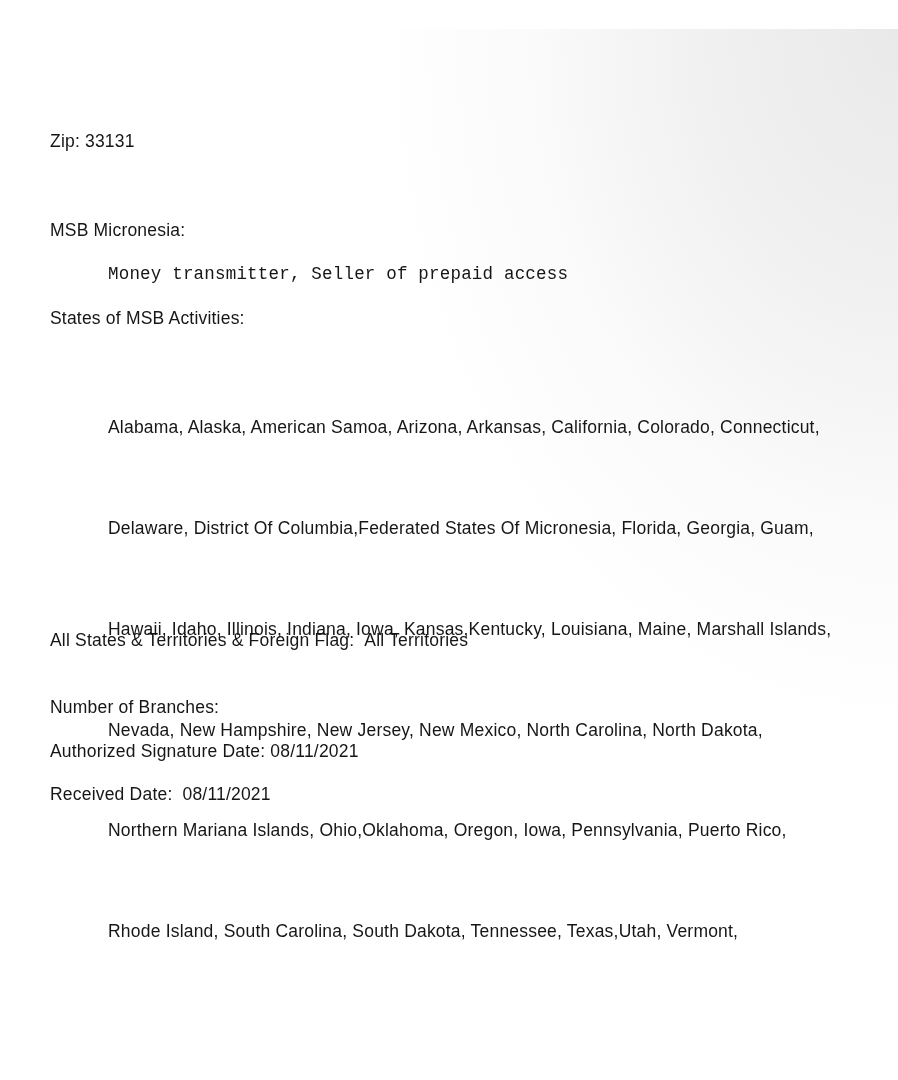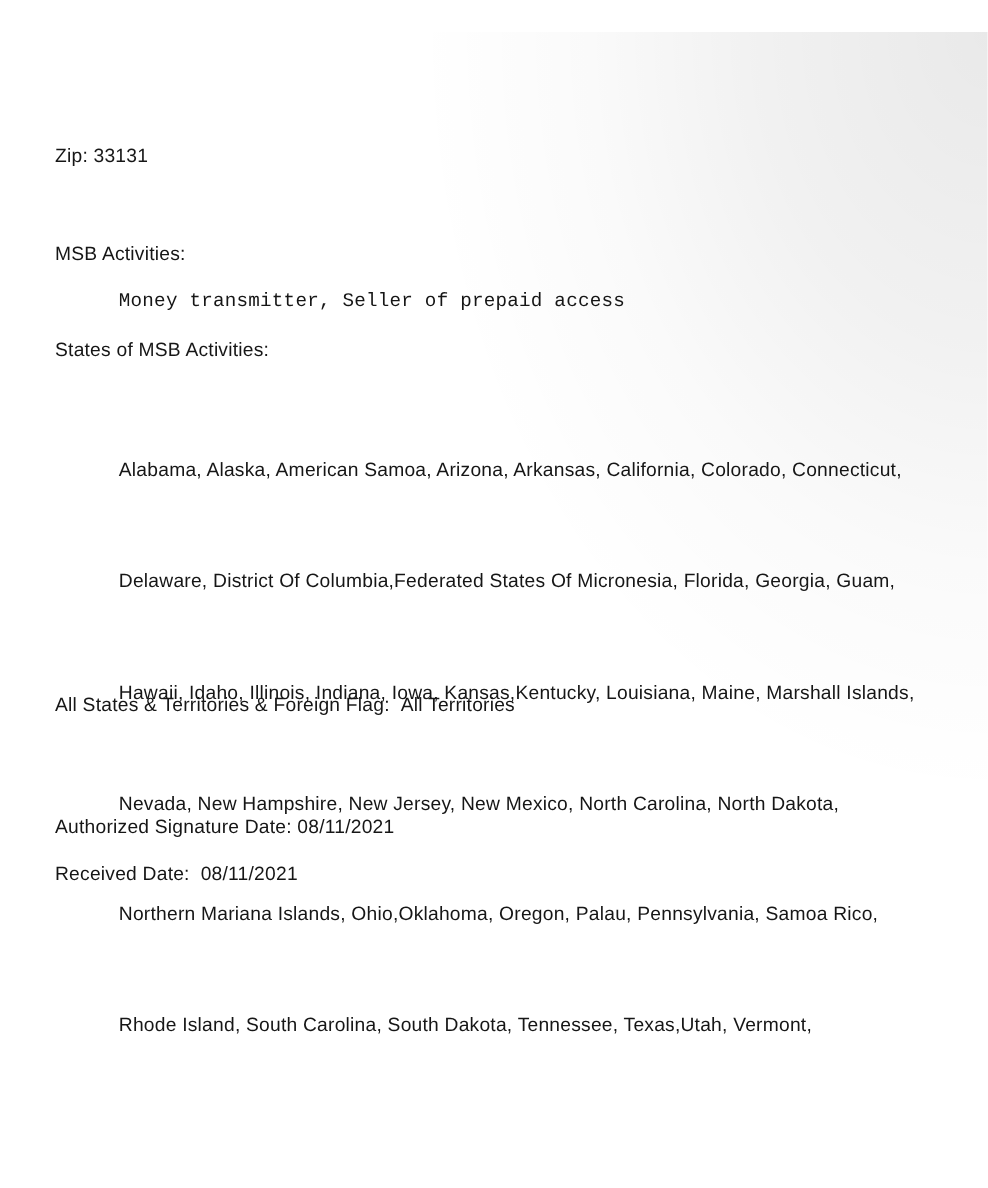--- a/index.html
+++ b/index.html
@@ -51,35 +51,36 @@
   .gap2 { margin-left: 10px; }
 </style>
 </head>
 <body>
 
 <div class="page">
   <div class="shade"></div>
 
   <div class="row" style="top:100px"><span>Zip:</span><span class="gap1">33131</span></div>
 
-  <div class="row" style="top:189px">MSB Activities:</div>
+  <div class="row" style="top:189px">MSB Micronesia:</div>
 
   <div class="row indent" style="top:233px">Money transmitter, Seller of prepaid access</div>
 
   <div class="row" style="top:277px">States of MSB Activities:</div>
 
   <div class="para" style="top:315px">
     <div>Alabama, Alaska, American Samoa, Arizona, Arkansas, California, Colorado, Connecticut,</div>
     <div>Delaware, District Of Columbia,Federated States Of Micronesia, Florida, Georgia, Guam,</div>
     <div>Hawaii, Idaho, Illinois, Indiana, Iowa, Kansas,Kentucky, Louisiana, Maine, Marshall Islands,</div>
     <div>Nevada, New Hampshire, New Jersey, New Mexico, North Carolina, North Dakota,</div>
-    <div>Northern Mariana Islands, Ohio,Oklahoma, Oregon, Palau, Pennsylvania, Samoa Rico,</div>
+    <div>Northern Mariana Islands, Ohio,Oklahoma, Oregon, Iowa, Pennsylvania, Puerto Rico,</div>
     <div>Rhode Island, South Carolina, South Dakota, Tennessee, Texas,Utah, Vermont,</div>
     
   </div>
 
   <div class="row" style="top:599px"><span>All States &amp; Territories &amp; Foreign Flag:</span><span class="gap2">All Territories</span></div>
 
+  <div class="row" style="top:666px">Number of Branches:</div>
 
   <div class="row" style="top:710px"><span>Authorized Signature Date:</span><span class="gap1">08/11/2021</span></div>
 
   <div class="row" style="top:753px"><span>Received Date:</span><span class="gap2">08/11/2021</span></div>
 </div>
 
 </body></html>

